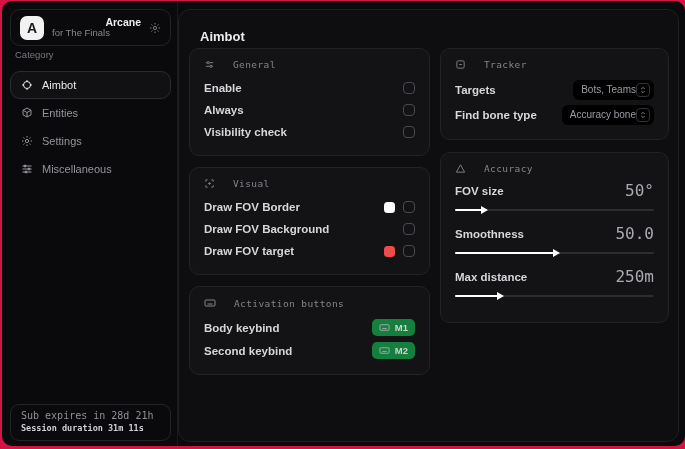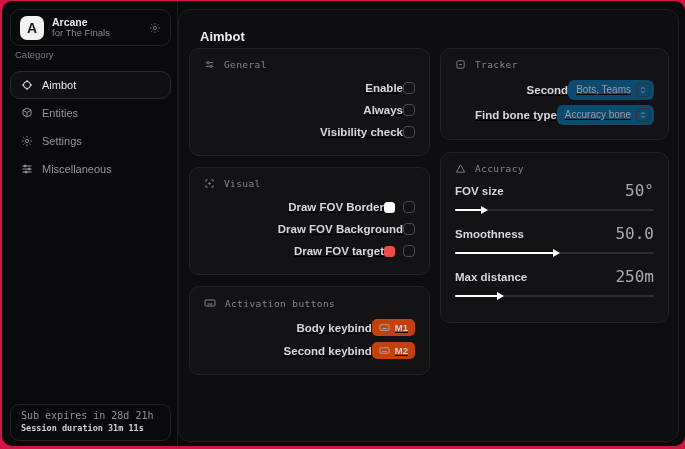--- a/index.html
+++ b/index.html
@@ -8,21 +8,21 @@
          font-family:"Liberation Sans", sans-serif; }
   .window { position:absolute; inset:1px 0 3px 2px; background:#0a0a0c; border-radius:10px; }
 
   
   .sidebar { position:absolute; left:0; top:0; width:176px; height:100%; border-right:1px solid #1a1a1e; }
   .app-card { position:absolute; left:8px; top:8px; width:161px; height:37px;
               border:1px solid #232328; border-radius:10px; display:flex; align-items:center; padding:0 9px; gap:8px; }
   .logo { width:24px; height:24px; background:#f2f2f2; border-radius:7px; color:#1a1a1d;
           font-weight:bold; font-size:14px; display:flex; align-items:center; justify-content:center; }
   .app-titles { flex:1; line-height:1.15; }
-  .app-title { color:#ececf0; font-size:10.5px; font-weight:bold; }
+  .app-title { color:#ececf0; font-size:10.5px; font-weight:bold;text-align:right; }
   .app-sub { color:#87878f; font-size:9.5px; }
   .app-gear { color:#7d7d86; display:flex; }
 
   .cat-label { position:absolute; left:13px; top:48px; color:#77777f; font-size:9.5px; }
   .nav { position:absolute; left:8px; top:70px; width:161px; display:flex; flex-direction:column; }
   .nav-item { height:28px; display:flex; align-items:center; gap:9px; padding:0 10px;
               color:#94949c; font-size:11px; border-radius:10px; border:1px solid transparent; cursor:pointer; }
   .nav-item.selected { border-color:#2b2b31; background:#111114; color:#e9e9ed; }
   .nav-item .nicon { display:flex; color:inherit; }
 
@@ -33,38 +33,38 @@
 
   
   .main { position:absolute; left:176px; top:8px; width:501px; height:433px;
           background:#0e0e11; border:1px solid #1f1f24; border-radius:12px; }
   .main-title { position:absolute; left:21px; top:19px; color:#ececf0; font-size:13px; font-weight:bold; }
   .cols { position:absolute; left:10px; top:38px; right:9px; display:flex; gap:10px; align-items:flex-start; }
   .col-l { width:241px; display:flex; flex-direction:column; gap:11px; }
   .col-r { flex:1; display:flex; flex-direction:column; gap:12px;border-radius:17px; }
 
   .card { background:#131316; border:1px solid #222227; border-radius:10px; padding:10px 14px 12px; }
-  .card-h { display:flex; align-items:center; gap:9px; color:#83838c; font-size:9.5px;
+  .card-h { display:flex; align-items:center; gap:18px; color:#83838c; font-size:9.5px;
             font-family:"DejaVu Sans Mono", monospace; letter-spacing:.4px; margin-bottom:7px; }
   .card-h .cicon { display:flex; color:#83838c; }
 
-  .row { display:flex; align-items:center; justify-content:flex-end; min-height:22px;text-decoration:underline; }
+  .row { display:flex; align-items:center; justify-content:space-between; min-height:22px; }
   .row-label { color:#d6d6db; font-size:11.5px; font-weight:600; }
   .row-right { display:flex; align-items:center; gap:8px; }
   .checkbox { width:12px; height:12px; border:1.5px solid #494951; border-radius:4px; background:transparent; cursor:pointer; }
   .swatch { width:11px; height:11px; border-radius:3.5px; cursor:pointer; }
 
   .kb-row { min-height:23px; }
-  .chip { display:flex; align-items:center; gap:5px; background:#c2410c; border-radius:5px;
+  .chip { display:flex; align-items:center; gap:5px; background:#15803d; border-radius:5px;
           padding:3px 7px; color:#cfcfd5; font-size:9.5px; font-weight:bold; cursor:pointer; }
   .chip .kicon { display:flex; color:#a9a9b1; }
 
   .tr-row { min-height:25px; }
-  .select { display:flex; align-items:center; background:#0c4a6e; border-radius:6px; padding:3px 4px 3px 8px;
-            gap:5px; cursor:pointer; }
+  .select { display:flex; align-items:center; background:#000000; border-radius:6px; padding:3px 4px 3px 8px;
+            cursor:pointer; }
   .select .sel-text { color:#9b9ba4; font-size:10px; }
   .select .sel-ic { display:flex; align-items:center; justify-content:center; width:14px; height:14px;
                     border:1px solid #323238; border-radius:4px; color:#9b9ba4; }
 
   .acc-row { margin-bottom:3px; }
   .acc-head { display:flex; justify-content:space-between; align-items:center; }
   .acc-label { color:#d6d6db; font-size:11.5px; font-weight:600; }
   .acc-value { color:#a9a9b1; font-size:16px; font-family:"DejaVu Sans Mono", monospace; }
   .track { position:relative; height:2px; background:#2c2c32; border-radius:2px; margin:9px 0 13px; }
   .fill { position:absolute; left:0; top:0; height:2px; background:#ffffff; border-radius:2px; }
@@ -246,21 +246,21 @@
           <div class="card-h">
             <span class="cicon">
               <svg width="11" height="11" viewBox="0 0 24 24" fill="none" stroke="currentColor" stroke-width="2">
                 <rect x="4" y="4" width="16" height="16" rx="3"></rect>
                   <path d="M9 12h6"></path>
               </svg>
             </span>
             <span>Tracker</span>
           </div>
           <div class="row tr-row">
-            <span class="row-label">Second</span>
+            <span class="row-label">Targets</span>
             <span class="select">
               <span class="sel-text">Bots, Teams</span>
               <span class="sel-ic">
                 <svg width="8" height="8" viewBox="0 0 24 24" fill="none" stroke="currentColor" stroke-width="2.5">
                   <path d="M7 9l5-5 5 5M7 15l5 5 5-5"></path>
                 </svg>
               </span>
             </span>
           </div>
           <div class="row tr-row">

